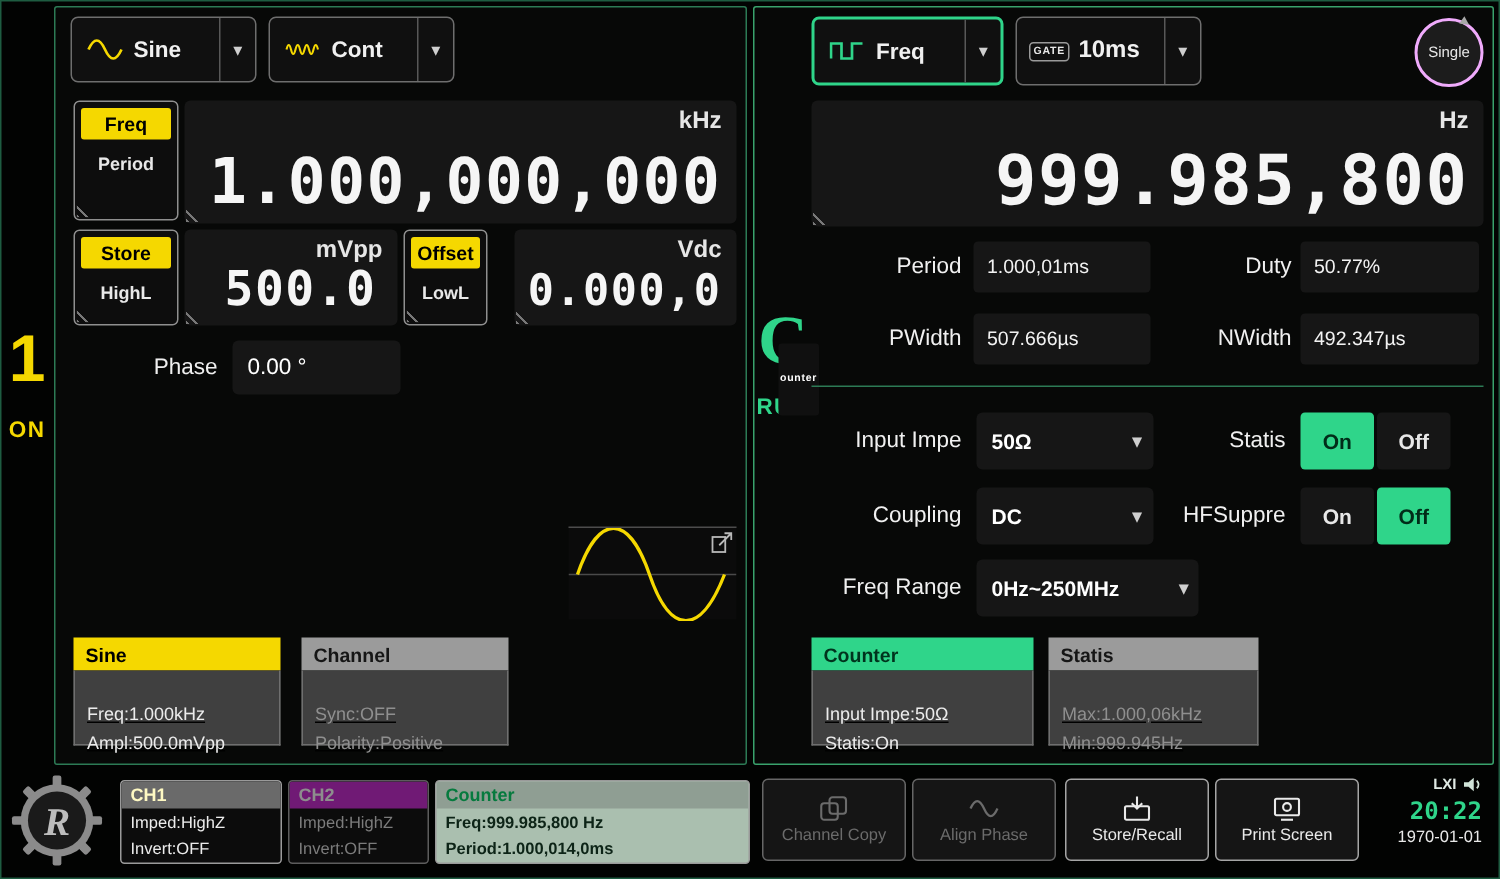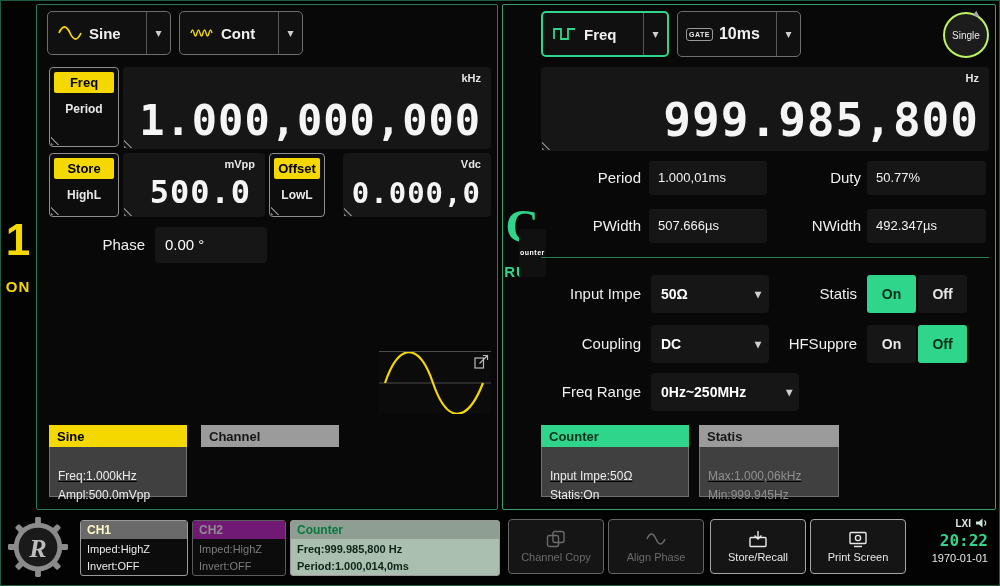--- a/index.html
+++ b/index.html
@@ -34,21 +34,21 @@
     content:""; position:absolute; left:1px; bottom:1px; width:12px; height:12px;
     background: repeating-linear-gradient(45deg, #787878 0 1.5px, transparent 1.5px 4.5px);
     clip-path: polygon(0 0, 0 100%, 100% 100%);
   }
   #sk-freq { left:12px; top:62px; width:70px; height:80px; }
   #sk-ampl { left:12px; top:148px; width:70px; height:64px; }
   #sk-offset { left:232px; top:148px; width:56px; height:64px; }
 
   
   .seg { position:absolute; background:#161616; border-radius:4px; }
-  .seg .unit { position:absolute; top:5px; right:10px; font-size:11px; font-weight:bold; color:#e6e6e6; }
+  .seg .unit { position:absolute; top:5px; right:10px; font-size:16px; font-weight:bold; color:#e6e6e6; }
   .seg .digits { position:absolute; right:10px; bottom:4px; font-family:"DejaVu Sans Mono", monospace; font-weight:bold; color:#f5f5f5; letter-spacing:1px; white-space:nowrap; }
   #seg-freq { left:86px; top:62px; width:368px; height:82px; }
   #seg-freq .digits { font-size:42px; }
   #seg-ampl { left:86px; top:148px; width:142px; height:64px; }
   #seg-ampl .digits { font-size:32px; right:14px; bottom:6px; }
   #seg-offset { left:306px; top:148px; width:148px; height:64px;padding-left:36px; }
   #seg-offset .digits { font-size:29px; bottom:7px; }
   #seg-main { left:38px; top:62px; width:448px; height:84px; }
   #seg-main .digits { font-size:46px; }
 
@@ -80,21 +80,21 @@
   #counter-indicator { position:absolute; left:0; top:198px; width:38px; text-align:center; }
   #counter-indicator .c-letter { position:relative; font-size:46px; line-height:48px; font-weight:bold; color:#2fd58a; font-family:"Liberation Serif", serif; }
   #counter-indicator .c-rest { position:absolute; left:16px; top:26px; font-size:7px; font-family:"Liberation Sans", sans-serif; color:#fff; background:#101010; padding:0 1px; border-radius:2px; letter-spacing:0.5px; }
   #counter-indicator .c-state { margin-top:12px; color:#2fd58a; font-size:15px; font-weight:bold; letter-spacing:1px; }
 
   #dd-cfreq { left:38px; top:6px; width:128px; height:46px; border:2px solid #2fd58a; }
   #dd-gate { left:174px; top:6px; width:124px; height:46px; }
   .gate-badge { margin:0 6px 0 8px; border:1px solid #9a9a9a; border-radius:3px; font-size:7px; font-weight:bold; color:#e8e8e8; padding:2px; letter-spacing:0.5px; }
   #dd-gate .dd-label { font-size:16px; }
 
-  #single-btn { position:absolute; left:440px; top:7px; width:46px; height:46px; border-radius:50%; border:2px solid #bef264; background:#1c1c1c; color:#e8e8e8; display:flex; align-items:center; justify-content:center; font-size:10px; }
+  #single-btn { position:absolute; left:440px; top:7px; width:46px; height:46px; border-radius:50%; border:2px solid #f0abfc; background:#1c1c1c; color:#e8e8e8; display:flex; align-items:center; justify-content:center; font-size:10px; }
   #single-btn .arrowhead { position:absolute; top:-2px; right:7px; width:0; height:0; border-left:6px solid #a8a8a8; border-top:3px solid transparent; border-bottom:3px solid transparent; transform:rotate(35deg); }
 
   
   .meas-label { position:absolute; height:34px; line-height:34px; text-align:right; color:#f0f0f0; font-size:15px; }
   .meas-box { position:absolute; height:34px; line-height:34px; background:#161616; border-radius:3px; color:#f2f2f2; font-size:13px; padding-left:9px; }
   #divider { position:absolute; left:38px; top:252px; width:448px; border-top:1px solid #2c7a55; }
 
   
   .set-label { position:absolute; height:38px; line-height:38px; text-align:right; color:#f0f0f0; font-size:15px; }
   .setting-dd { position:absolute; height:38px; background:#161616; border-radius:4px; display:flex; align-items:center; color:#fff; font-weight:bold; font-size:14px; padding-left:10px;gap:32px; }
@@ -212,20 +212,24 @@
     <div class="tab tab-yellow" id="tab-sine">
       <div class="tab-header">Sine</div>
       <div class="tab-body body-bright">
         <div class="tab-line">Freq:1.000kHz</div>
         <div class="tab-line">Ampl:500.0mVpp</div>
       </div>
     </div>
 
     <div class="tab tab-gray" id="tab-channel">
       <div class="tab-header">Channel</div>
+      <div class="tab-body body-dim">
+        <div class="tab-line">Sync:OFF</div>
+        <div class="tab-line">Polarity:Positive</div>
+      </div>
     </div>
   </section>
 
   <section id="right-panel" class="panel">
 
     <div id="counter-indicator">
       <div class="c-letter"><span>C</span>
         <span class="c-rest">ounter</span>
       </div>
       <div class="c-state">RUN</div>

